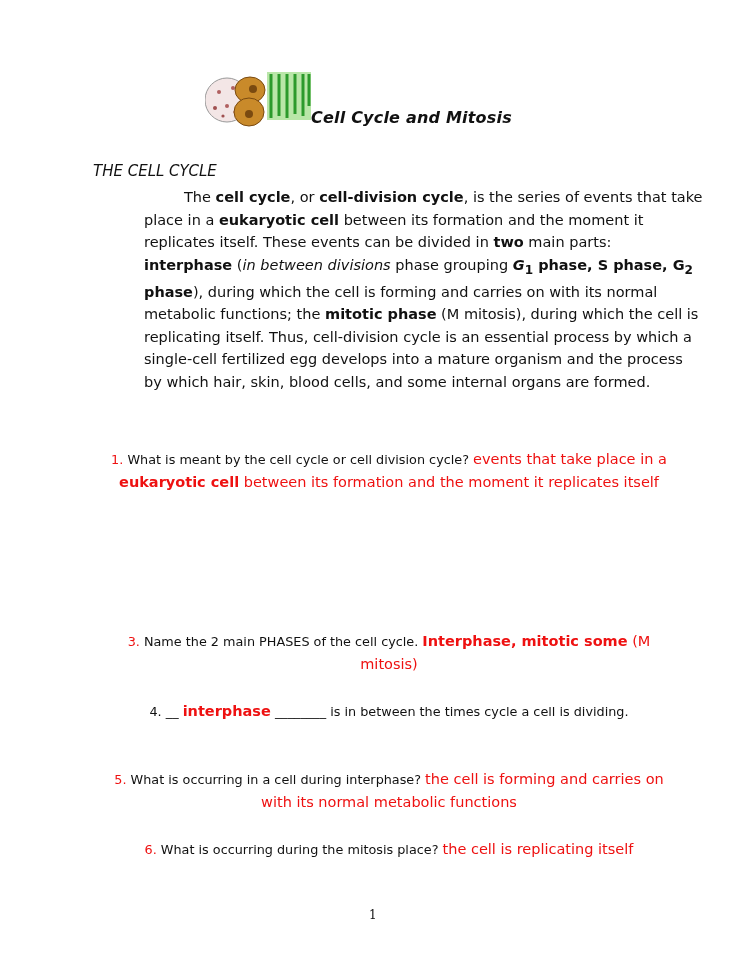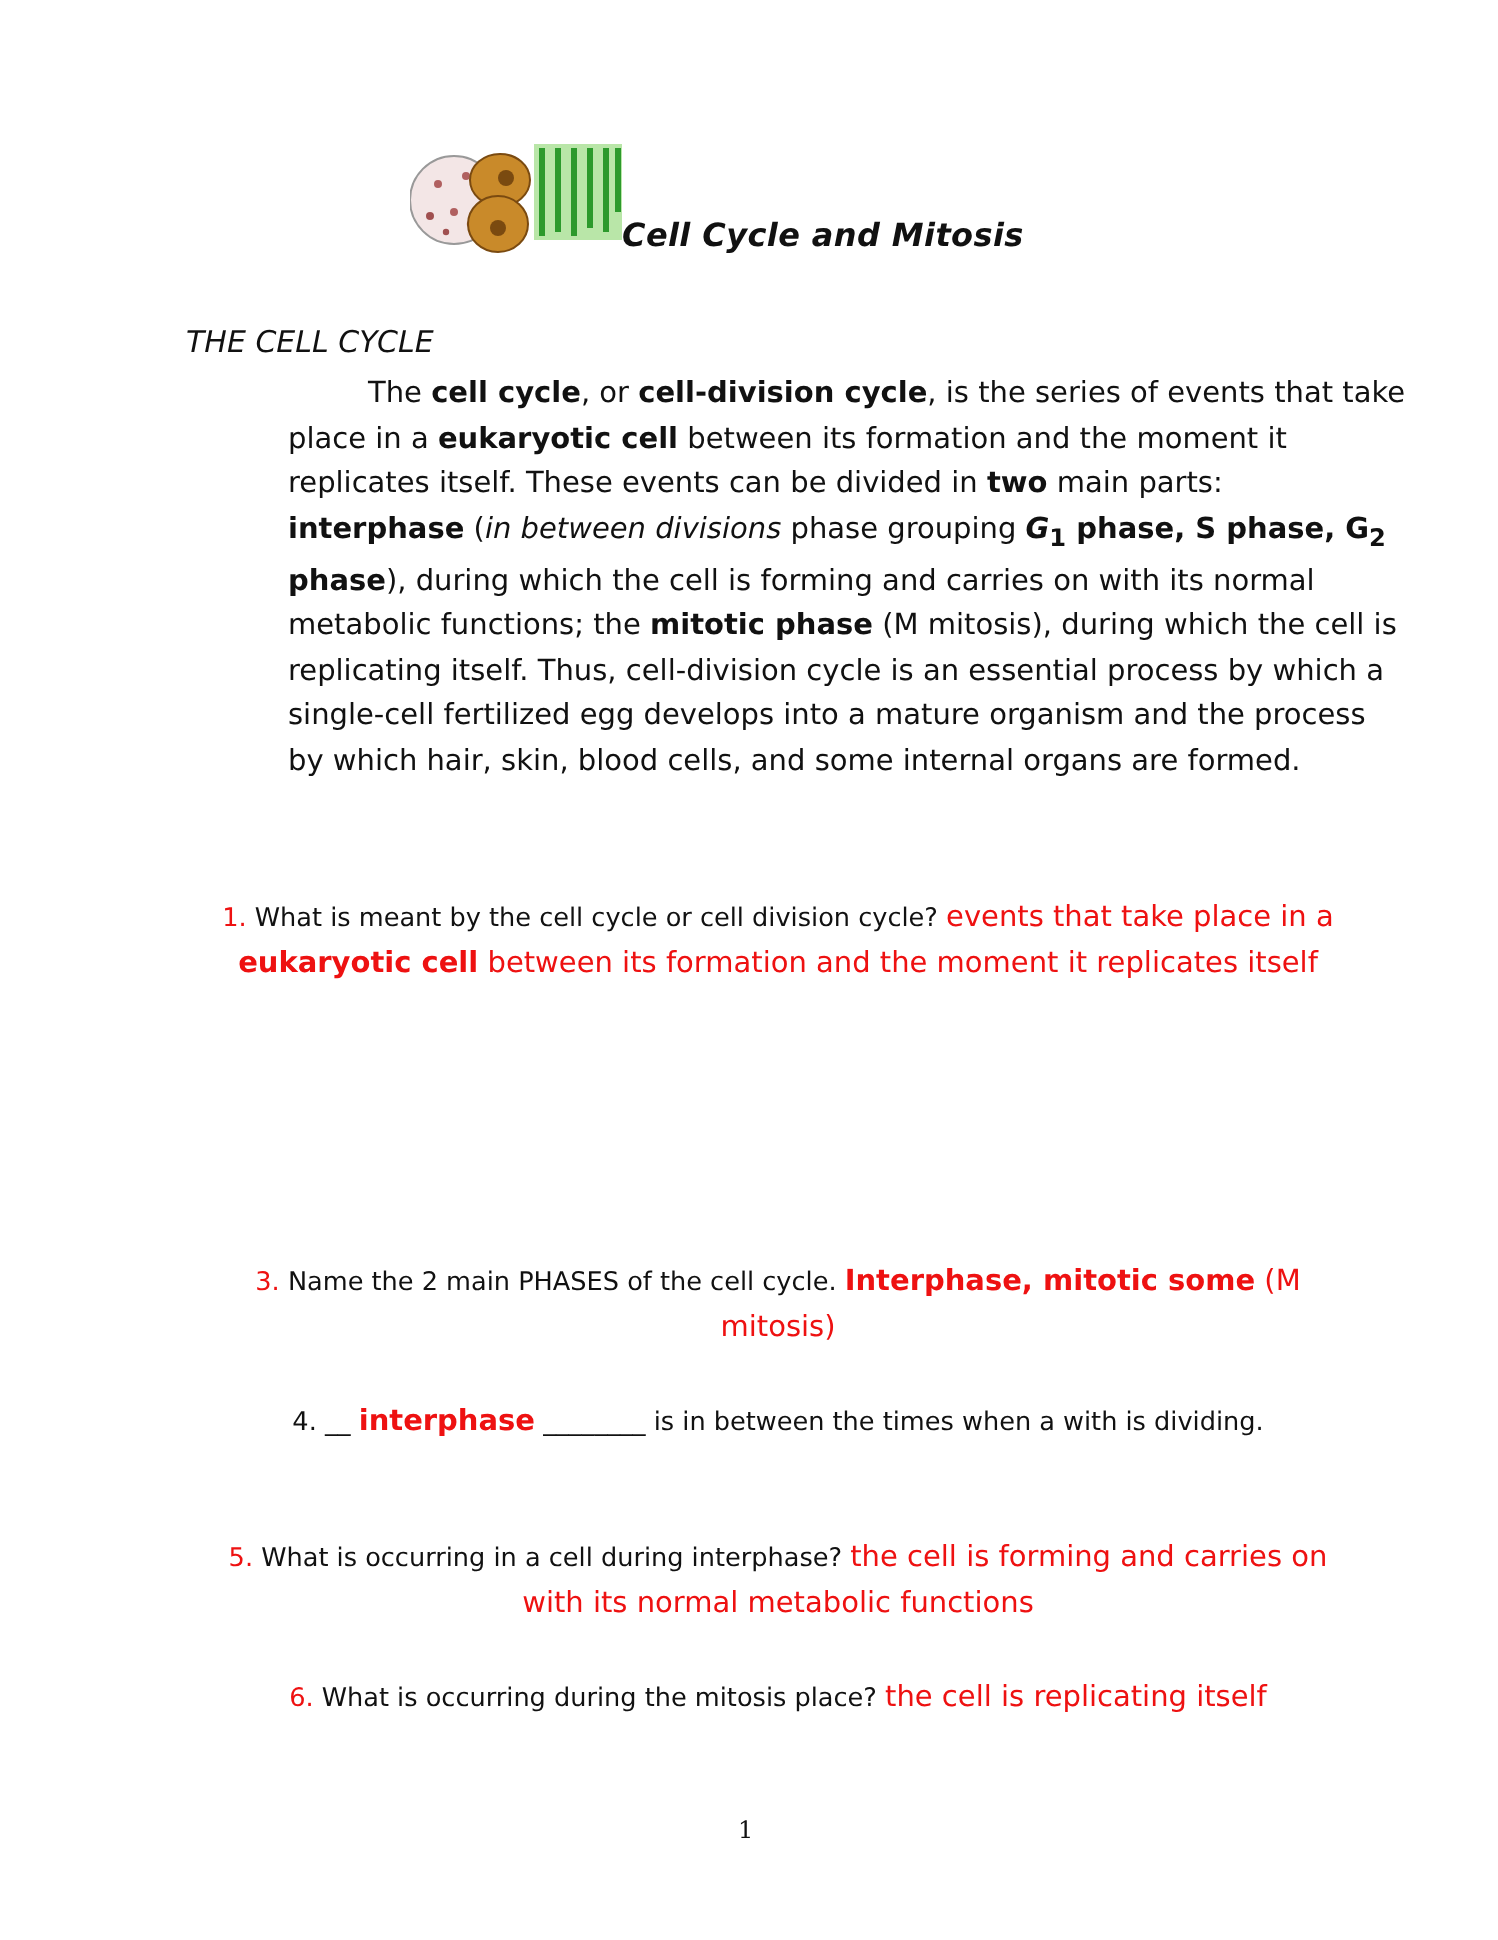--- a/index.html
+++ b/index.html
@@ -57,21 +57,21 @@
   <div class="q" style="top:448px;">
     <span class="num-red">1.</span><span> What is meant by the cell cycle or cell division cycle? </span><span class="ans">events that take place in a </span><b class="ans">eukaryotic cell</b><span class="ans"> between its formation and the moment it replicates itself</span>
   </div>
 
 
   <div class="q" style="top:630px;">
     <span class="num-red">3.</span><span> Name the 2 main PHASES of the cell cycle.  </span><b class="ans">Interphase, mitotic some</b><span class="ans"> (M mitosis)</span>
   </div>
 
   <div class="q" style="top:700px;">
-    <span>4.</span> <span>__</span> <b class="ans">interphase</b> <span>________</span><span> is in between the times when a with is dividing.</span>
+    <span>4.</span> <span>__</span> <b class="ans">interphase</b> <span>________</span><span> is in between the times cycle a cell is dividing.</span>
   </div>
 
   <div class="q" style="top:768px;">
     <span class="num-red">5.</span><span> What is occurring in a cell during interphase? </span><span class="ans">the cell is forming and carries on with its normal metabolic functions</span>
   </div>
 
   <div class="q" style="top:838px;">
     <span class="num-red">6.</span><span> What is occurring during the mitosis place?  </span><span class="ans">the cell is replicating itself</span>
   </div>
 

